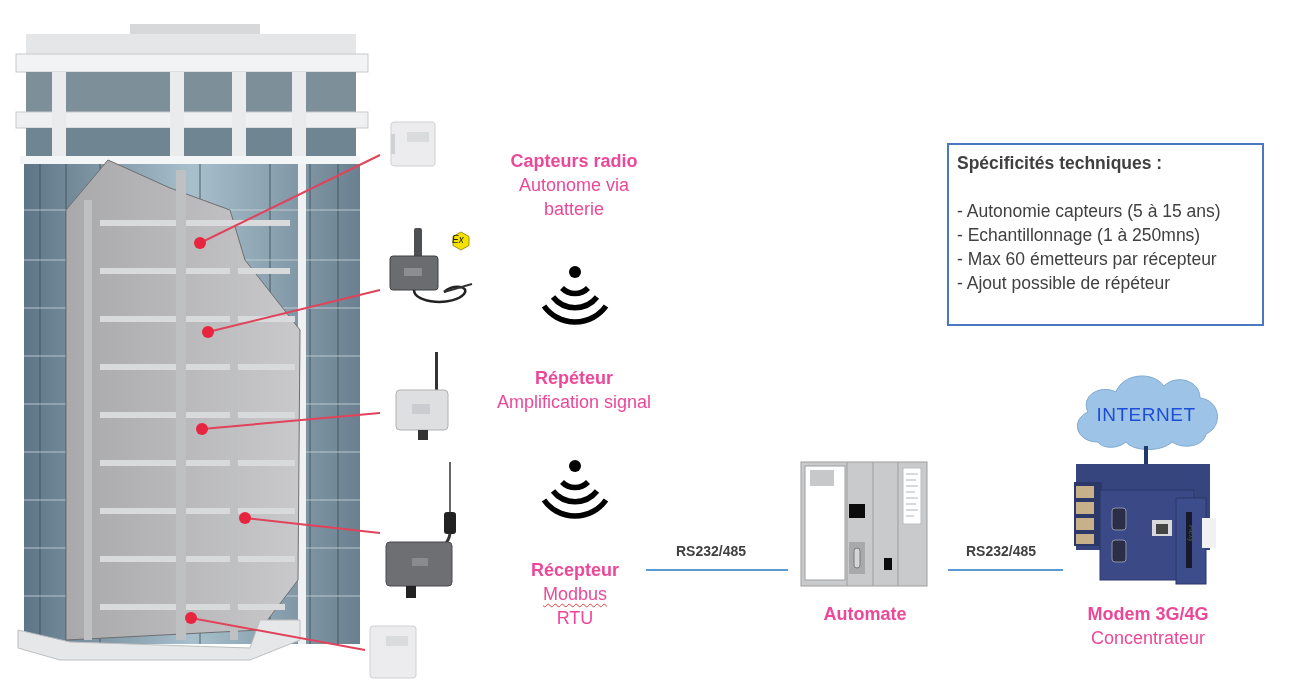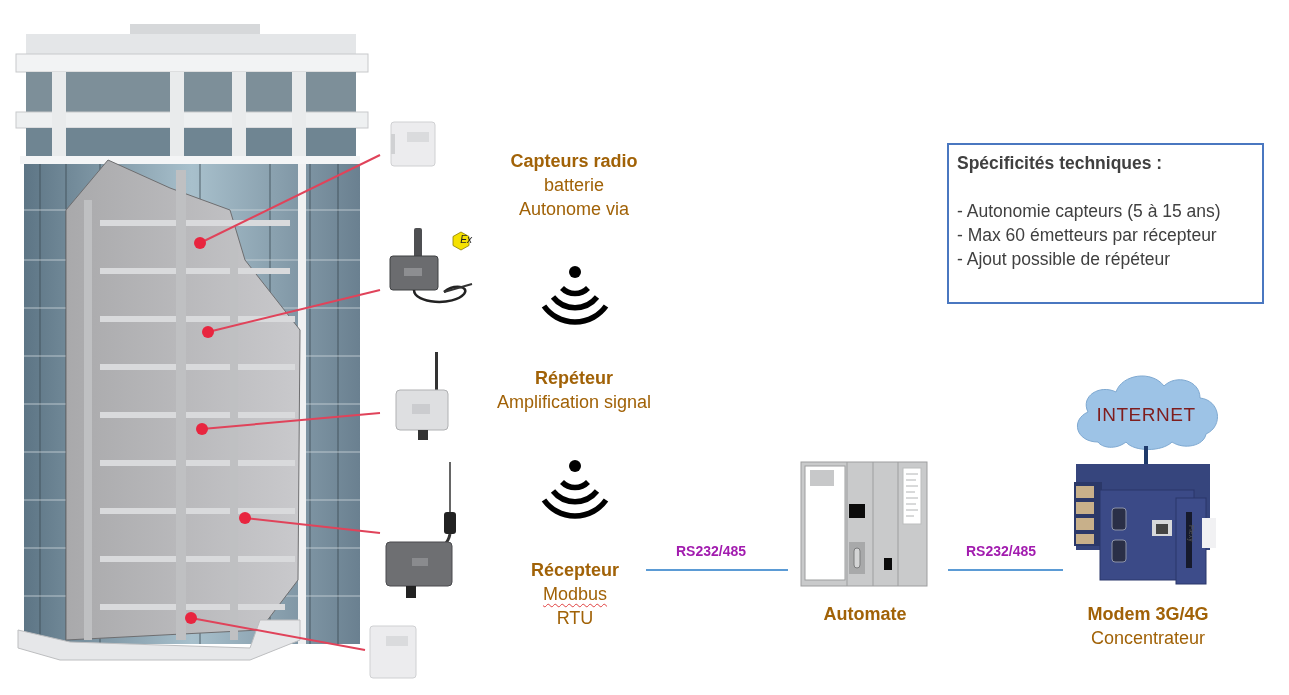--- a/index.html
+++ b/index.html
@@ -1,25 +1,25 @@
 <!DOCTYPE html>
 <html><head>
 <meta charset="utf-8">
 <style>
   html, body { margin:0; padding:0; background:#ffffff; }
   body { width:1289px; height:695px; position:relative; overflow:hidden;
          font-family:"Liberation Sans", sans-serif; color:#3f3f3f; }
   .abs { position:absolute; }
-  .label { position:absolute; text-align:center; font-size:18px; line-height:24px; color:#a16207; }
+  .label { position:absolute; text-align:center; font-size:18px; line-height:24px; color:#ec4899; }
   .label .title { font-weight:bold; display:block; }
   .label .sub { display:block; }
   .squiggle { text-decoration: underline wavy #e04040; text-decoration-thickness:1px; text-underline-offset:3px; }
-  .link-label { position:absolute; font-weight:bold; font-size:14px; color:#a21caf; }
+  .link-label { position:absolute; font-weight:bold; font-size:14px; color:#404040; }
   .link-line { position:absolute; height:2px; background:#5b9bd5; }
-  .spec { position:absolute; left:947px; top:143px; width:317px; height:161px;
+  .spec { position:absolute; left:947px; top:143px; width:317px; height:183px;
           border:2px solid #4a77c0; box-sizing:border-box; padding:6px 8px;
           font-size:17.5px; line-height:24px; color:#404040; }
   .spec .head { font-weight:bold; margin-bottom:24px; }
   .spec .item { white-space:nowrap; }
   svg { position:absolute; overflow:visible; }
 </style>
 </head>
 <body>
 
 <svg width="380" height="660" style="left:0;top:20px;" viewBox="0 0 380 660">
@@ -122,21 +122,21 @@
   <rect x="6" y="30" width="48" height="34" rx="3" fill="#6b6c6f" stroke="#3f4043"></rect>
   <rect x="20" y="42" width="18" height="8" fill="#8d8e91"></rect>
   <path d="M30 64 C30 78, 70 80, 80 68 C86 60, 70 58, 60 66" stroke="#222" stroke-width="2.5" fill="none"></path>
   <path d="M60 66 L88 58" stroke="#333" stroke-width="2" fill="none"></path>
 </svg>
 
 <div class="abs" style="left:452px;top:232px;width:18px;height:18px;">
   <svg width="18" height="18" viewBox="0 0 18 18" style="position:absolute;left:0;top:0;">
     <polygon points="9,0 17,4.5 17,13.5 9,18 1,13.5 1,4.5" fill="#f5e100" stroke="#8a7c00" stroke-width="0.8"></polygon>
   </svg>
-  <span style="position:absolute;left:0;top:2px;width:20px;text-align:right;font-size:10px;font-style:italic;color:#222;">Ex</span>
+  <span style="position:absolute;left:0;top:2px;width:20px;text-align:left;font-size:10px;font-style:italic;color:#222;">Ex</span>
 </div>
 
 <svg width="60" height="92" style="left:392px;top:352px;" viewBox="0 0 60 92">
   <rect x="43" y="0" width="3" height="40" fill="#333"></rect>
   <rect x="4" y="38" width="52" height="40" rx="4" fill="#dedfe1" stroke="#b0b1b3"></rect>
   <rect x="20" y="52" width="18" height="10" fill="#cbcccf"></rect>
   <rect x="26" y="78" width="10" height="10" fill="#333"></rect>
 </svg>
 
 <svg width="80" height="140" style="left:382px;top:462px;" viewBox="0 0 80 140">
@@ -148,22 +148,22 @@
   <rect x="24" y="124" width="10" height="12" fill="#222"></rect>
 </svg>
 
 <svg width="50" height="56" style="left:368px;top:624px;" viewBox="0 0 50 56">
   <rect x="2" y="2" width="46" height="52" rx="3" fill="#ececee" stroke="#cfd0d2"></rect>
   <rect x="18" y="12" width="22" height="10" fill="#dadbdd"></rect>
 </svg>
 
 <div class="label" style="left:484px;top:149px;width:180px;">
   <span class="title">Capteurs radio</span>
+  <span class="sub">Autonome via</span>
   <span class="sub">batterie</span>
-  <span class="sub">Autonome via</span>
 </div>
 
 <svg width="70" height="56" style="left:540px;top:264px;" viewBox="0 0 70 56">
   <circle cx="35" cy="8" r="6" fill="#000"></circle>
   <g fill="none" stroke="#000" stroke-width="5.5" stroke-linecap="butt">
     <path d="M22 24 A18 18 0 0 0 48 24"></path>
     <path d="M13 33 A28 28 0 0 0 57 33"></path>
     <path d="M4 42 A38 38 0 0 0 66 42"></path>
   </g>
 </svg>
@@ -218,28 +218,29 @@
 <div class="label" style="left:790px;top:602px;width:150px;">
   <span class="title">Automate</span>
 </div>
 
 <div class="link-label" style="left:966px;top:543px;">RS232/485</div>
 <div class="link-line" style="left:948px;top:569px;width:115px;"></div>
 
 <div class="spec">
   <div class="head">Spécificités techniques :</div>
   <div class="item">- Autonomie capteurs (5 à 15 ans)</div>
+  <div class="item">- Echantillonnage (1 à 250mns)</div>
   <div class="item">- Max 60 émetteurs par récepteur</div>
   <div class="item">- Ajout possible de répéteur</div>
 </div>
 
 <svg width="156" height="84" style="left:1068px;top:368px;" viewBox="0 0 156 84">
   <path d="M30 74 C8 74, 2 52, 20 44 C12 28, 32 16, 48 24 C54 6, 84 2, 96 18 C108 6, 132 12, 132 30 C152 32, 156 58, 138 66 C136 78, 116 82, 104 74 C94 84, 66 84, 58 74 C48 82, 34 80, 30 74 Z" fill="#9dc3e6" stroke="#7fa9d1" stroke-width="1"></path>
 </svg>
-<div class="abs" style="left:1068px;top:404px;width:156px;text-align:center;font-size:19px;color:#7f1d1d;letter-spacing:0.5px;">INTERNET</div>
+<div class="abs" style="left:1068px;top:404px;width:156px;text-align:center;font-size:19px;color:#1d4ed8;letter-spacing:0.5px;">INTERNET</div>
 <div class="abs" style="left:1144px;top:446px;width:4px;height:20px;background:#1f3a6b;"></div>
 
 <svg width="146" height="122" style="left:1072px;top:462px;" viewBox="0 0 146 122">
   <rect x="4" y="2" width="134" height="86" fill="#36457d"></rect>
   <rect x="2" y="20" width="28" height="64" fill="#2b3868"></rect>
   <g fill="#c8b08a">
     <rect x="4" y="24" width="18" height="12"></rect>
       <rect x="4" y="40" width="18" height="12"></rect>
     <rect x="4" y="56" width="18" height="12"></rect>
       <rect x="4" y="72" width="18" height="10"></rect>

